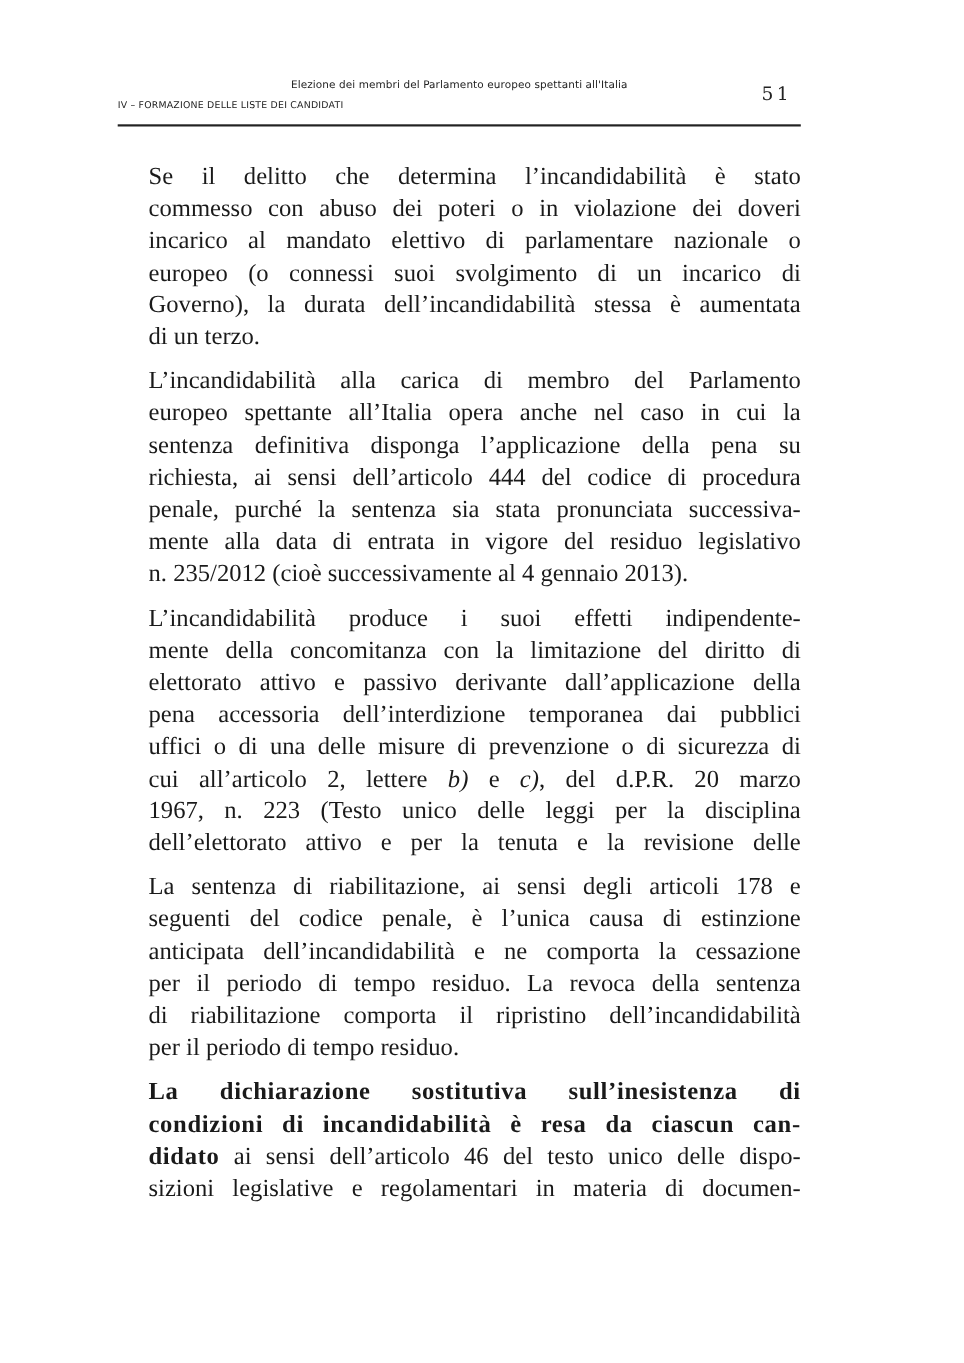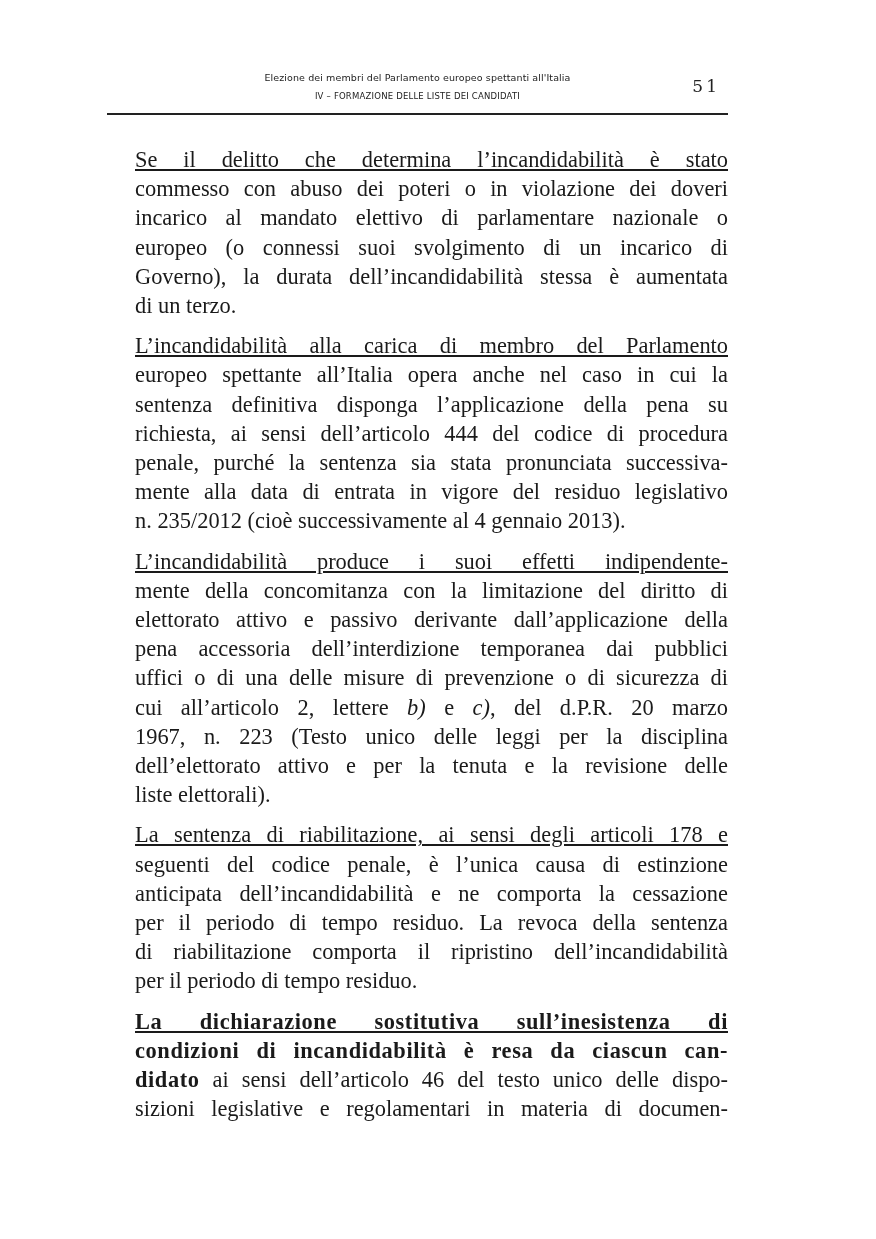--- a/index.html
+++ b/index.html
@@ -34,21 +34,20 @@
     text-align: center;
     font-size: 9.5px;
     letter-spacing: 0.1px;
     white-space: nowrap;
   }
   .rh-chapter {
     position: absolute;
     left: 0;
     right: 0;
     top: 21px;
-    text-align: center;
     font-size: 8.5px;
     letter-spacing: 0.2px;
     white-space: nowrap;
   }
   .rh-page {
     position: absolute;
     right: 8px;
     top: 6px;
     font-family: "DejaVu Serif", serif;
     font-size: 17px;
@@ -88,21 +87,20 @@
     display: block;
     text-align: justify;
     text-align-last: justify;
     white-space: nowrap;
   }
   .line.end {
     text-align-last: left;
   }
   .line.first {
     text-indent: 28px;
-    text-decoration: underline;
   }
 </style>
 </head>
 <body>
 
 <div class="page">
 
   <div class="running-head">
     <div class="rh-title">Elezione dei membri del Parlamento europeo spettanti all'Italia</div>
     <div class="rh-chapter">IV  –  FORMAZIONE DELLE LISTE DEI CANDIDATI</div>
@@ -133,21 +131,20 @@
 
     <div class="para">
       <span class="line first">L’incandidabilità produce i suoi effetti indipendente-</span>
       <span class="line">mente della concomitanza con la limitazione del diritto di</span>
       <span class="line">elettorato attivo e passivo derivante dall’applicazione della</span>
       <span class="line">pena accessoria dell’interdizione temporanea dai pubblici</span>
       <span class="line">uffici o di una delle misure di prevenzione o di sicurezza di</span>
       <span class="line"><span>cui all’articolo 2, lettere </span><span class="it">b)</span><span> e </span><span class="it">c)</span><span>, del d.P.R. 20 marzo</span></span>
       <span class="line">1967, n. 223  (Testo unico delle leggi per la disciplina</span>
       <span class="line">dell’elettorato attivo e per la tenuta e la revisione delle</span>
-      <span class="line end">liste elettorali).</span>
     </div>
 
     <div class="para">
       <span class="line first">La sentenza di riabilitazione, ai sensi degli articoli 178 e</span>
       <span class="line">seguenti del codice penale, è l’unica causa di estinzione</span>
       <span class="line">anticipata dell’incandidabilità e ne comporta la cessazione</span>
       <span class="line">per il periodo di tempo residuo.  La revoca della sentenza</span>
       <span class="line">di riabilitazione comporta il ripristino dell’incandidabilità</span>
       <span class="line end">per il periodo di tempo residuo.</span>
     </div>

